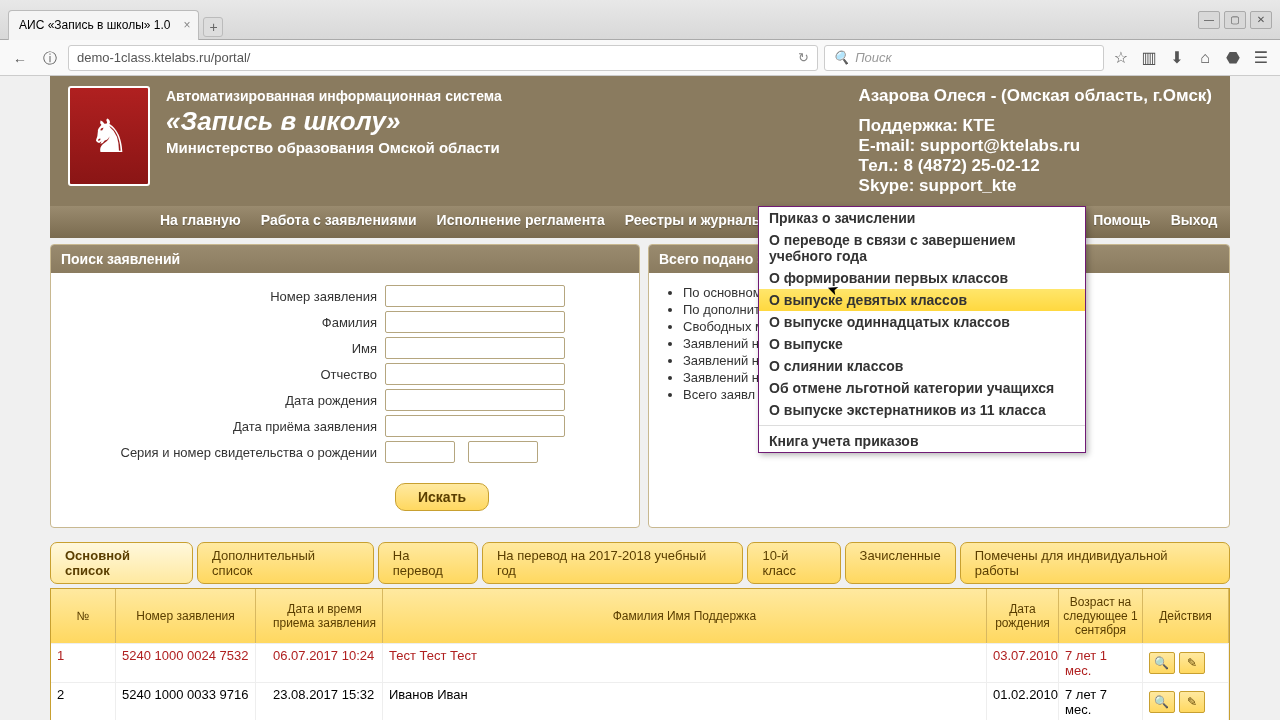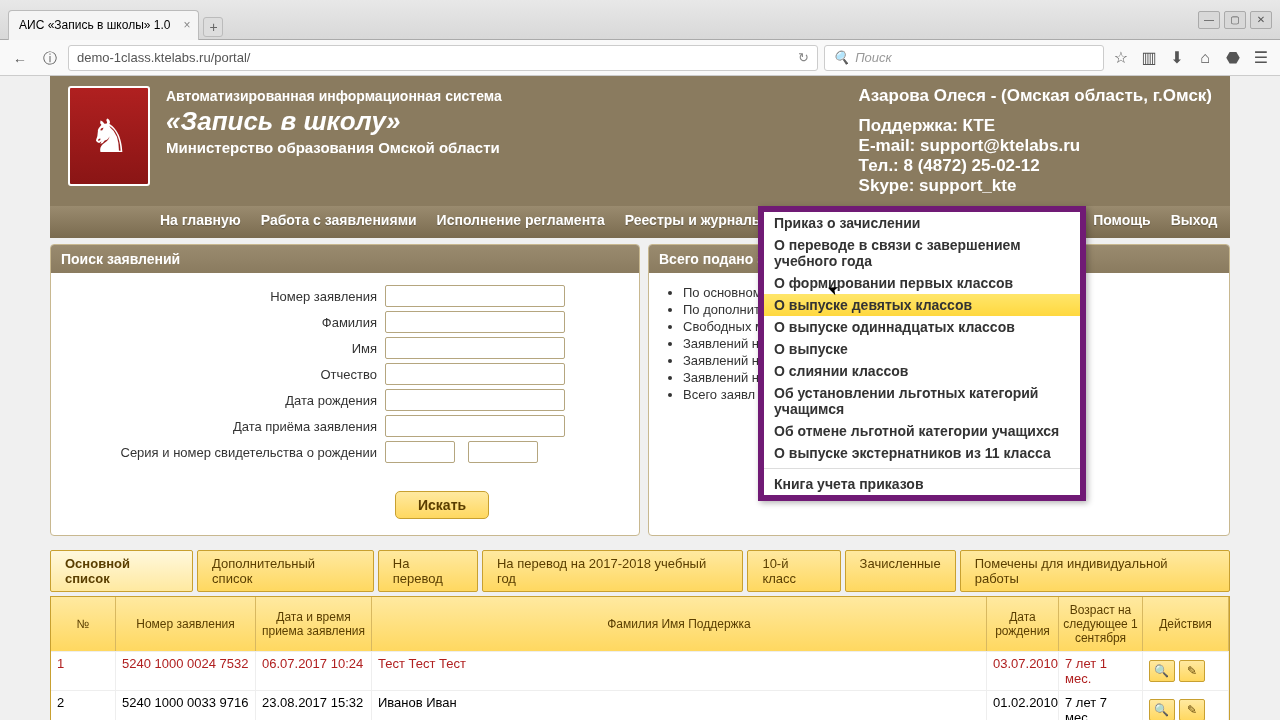--- a/index.html
+++ b/index.html
@@ -41,48 +41,48 @@
 .panel-head { background:linear-gradient(#9a8b6f,#8a7b5f); color:white; font-size:14px; font-weight:bold; padding:6px 10px; border-radius:3px 3px 0 0; }
 .search-panel { width:590px; }
 .stats-panel { flex:1; }
 
 .form { padding:12px 14px 16px; }
 .frow { display:flex; align-items:center; margin-bottom:4px; }
 .flabel { width:320px; text-align:right; padding-right:8px; font-size:13px; color:#333; }
 .finput { border:1px solid #b5a67f; border-radius:2px; height:22px; background:white; }
 .w180 { width:180px; }
 .w70 { width:70px; }
-.btn-search { background:linear-gradient(#ffe9a0,#ffd860); border:1px solid #c8a030; color:#5a3e00; font-weight:bold; font-size:14px; padding:5px 22px; border-radius:5px; margin-left:330px; margin-top:24px; cursor:pointer; }
+.btn-search { background:linear-gradient(#ffe9a0,#ffd860); border:1px solid #c8a030; color:#5a3e00; font-weight:bold; font-size:14px; padding:5px 22px; border-radius:10px; margin-left:330px; margin-top:16px; cursor:pointer; }
 
 .stats-body { padding:12px 18px; font-size:13px; color:#333; }
 .stats-body li { margin-bottom:2px; margin-left:16px; }
 
 
-.dropdown { position:absolute; left:758px; top:206px; background:white; border:6px solid #701a75; box-shadow:2px 2px 6px rgba(0,0,0,0.3); width:328px; z-index:100; font-size:14px; color:#333; }
+.dropdown { position:absolute; left:758px; top:206px; background:white; border:1px solid #701a75; box-shadow:2px 2px 6px rgba(0,0,0,0.3); width:328px; z-index:100; font-size:14px; color:#333; }
 .dropdown .ditem { padding:3px 10px; cursor:pointer; }
 .dropdown .ditem.hover { background:linear-gradient(#ffe66b,#ffd83f); }
 .dropdown .dsep { height:1px; background:#ddd; margin:4px 0; }
 .dropdown .ditem.bold { font-weight:bold; }
 .cursor { position:absolute; left:827px; top:281px; z-index:200; font-size:14px; transform:scaleX(-1) rotate(-20deg); }
 
 
 .tabs { display:flex; gap:4px; margin-top:14px; }
-.tabs .tabb { background:linear-gradient(#ffe9a0,#ffd860); border:1px solid #c8a030; color:#5a3e00; padding:5px 14px; font-size:13px; border-radius:2px; cursor:pointer; }
+.tabs .tabb { background:linear-gradient(#ffe9a0,#ffd860); border:1px solid #c8a030; color:#5a3e00; padding:5px 14px; font-size:13px; border-radius:7px; cursor:pointer; }
 .tabs .tabb.active { background:linear-gradient(#fff8dc,#ffe9a0); font-weight:bold; }
 
 
 .table { border:1px solid #c8a030; margin-top:4px; background:white; }
 .thead { background:linear-gradient(#ffe9a0,#ffd860); display:flex; font-size:12px; color:#5a3e00; }
 .thead > div { border-right:1px solid #d8b860; padding:6px 4px; text-align:center; display:flex; align-items:center; justify-content:center; }
 .trow { display:flex; font-size:13px; border-top:1px solid #eee; }
 .trow > div { border-right:1px solid #eee; padding:4px 6px; }
 .trow.red { color:#b02020; }
 .c-n { width:65px; }
 .c-num { width:140px; }
-.c-date { width:116px; }
+.c-date { width:116px;margin-left:11px; }
 .c-fio { flex:1; }
 .c-dob { width:72px; text-align:right; }
 .c-age { width:84px; }
 .c-act { width:86px; display:flex; gap:4px; align-items:center; }
 .abtn { width:26px; height:22px; background:linear-gradient(#ffe9a0,#ffd860); border:1px solid #c8a030; border-radius:2px; text-align:center; line-height:20px; font-size:12px; color:#5a3e00; }
 
 .pager { background:linear-gradient(#ffe9a0,#ffd860); border:1px solid #c8a030; border-top:none; padding:4px 8px; display:flex; align-items:center; gap:6px; font-size:13px; color:#5a3e00; }
 .pgsel { background:white; border:1px solid #c8a030; padding:1px 6px; border-radius:2px; display:flex; align-items:center; gap:8px; }
 .pgbtn { width:22px; height:20px; background:white; border:1px solid #c8a030; border-radius:2px; text-align:center; line-height:18px; font-size:10px; }
 .pginp { width:28px; height:20px; border:1px solid #c8a030; text-align:center; background:white; }
@@ -268,19 +268,18 @@
 </div>
 
 <div class="dropdown" id="dropdown">
     <div class="ditem bold">Приказ о зачислении</div>
     <div class="ditem bold">О переводе в связи с завершением учебного года</div>
     <div class="ditem bold">О формировании первых классов</div>
     <div class="ditem bold hover">О выпуске девятых классов</div>
     <div class="ditem bold">О выпуске одиннадцатых классов</div>
     <div class="ditem bold">О выпуске</div>
     <div class="ditem bold">О слиянии классов</div>
-    <div class="ditem bold">Об установлении льготных категорий учащимся</div>
     <div class="ditem bold">Об отмене льготной категории учащихся</div>
     <div class="ditem bold">О выпуске экстернатников из 11 класса</div>
     <div class="dsep"></div>
     <div class="ditem bold">Книга учета приказов</div>
   </div>
 <div class="cursor">➤</div>
 
 </body></html>

